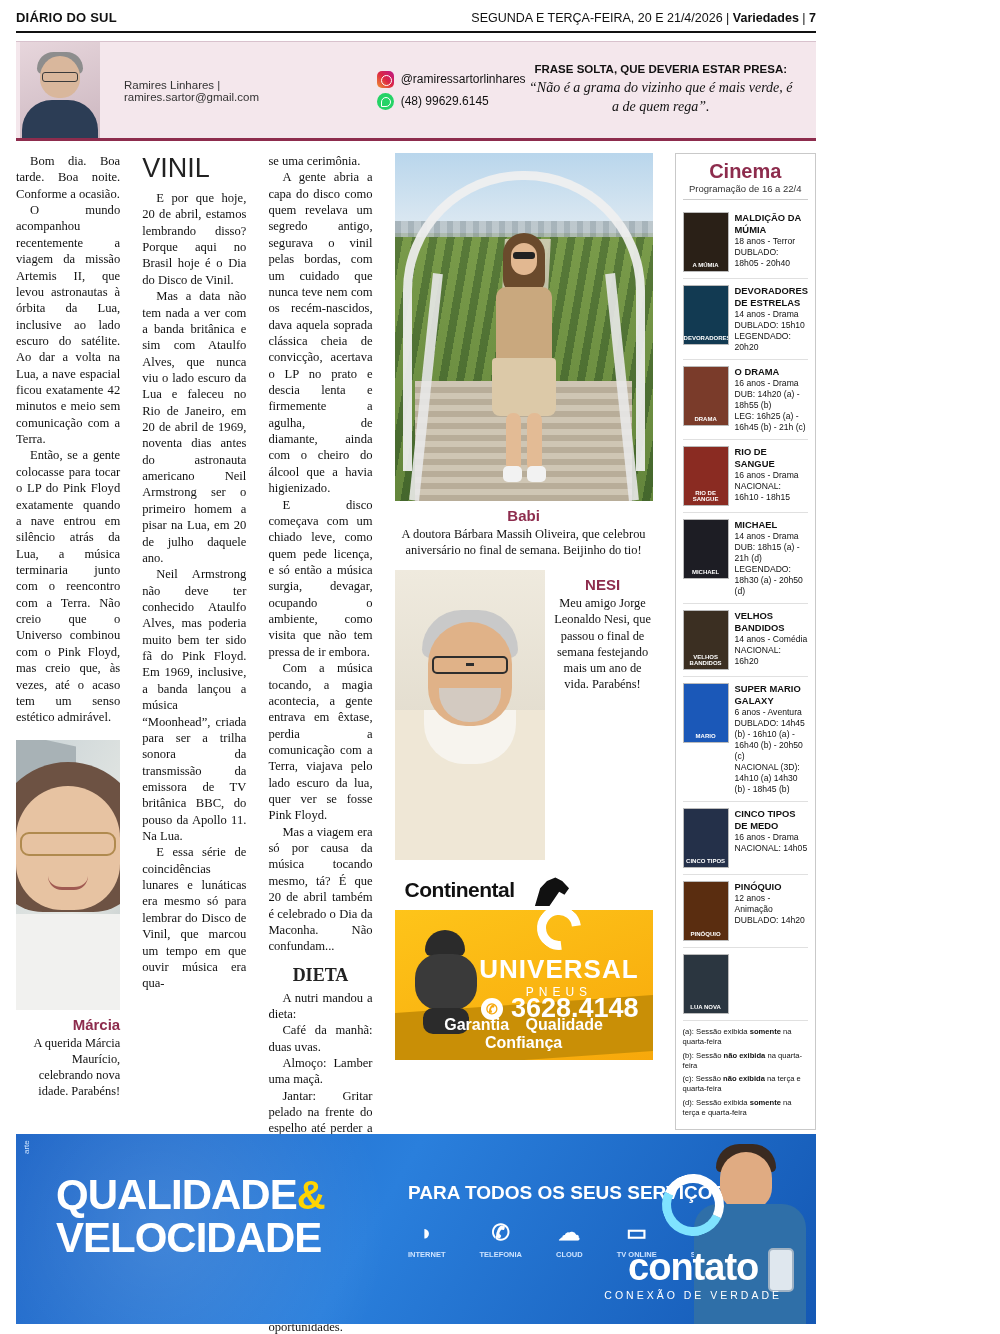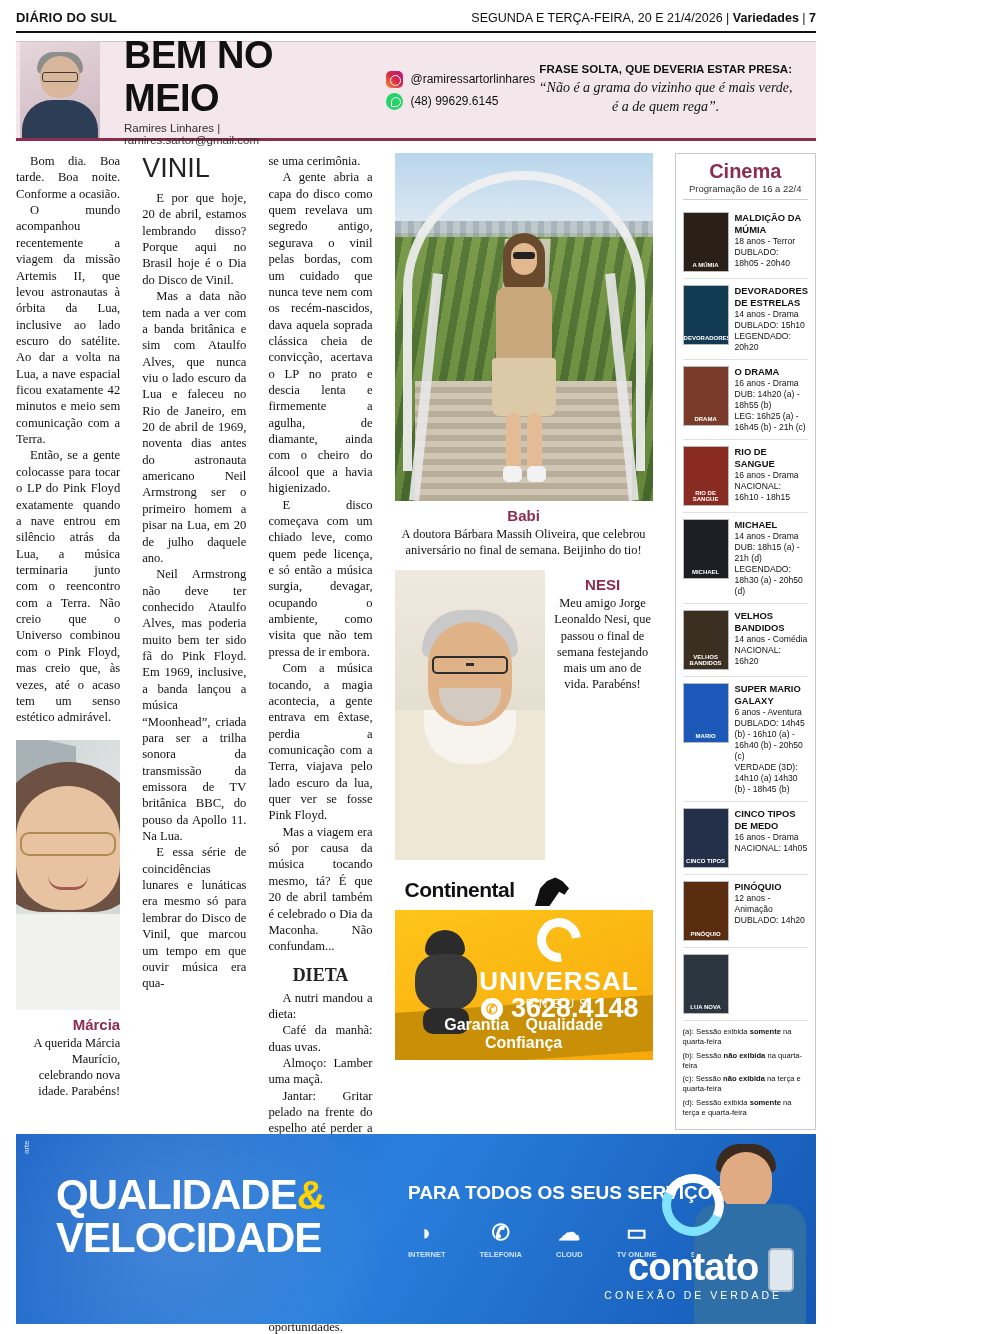--- a/index.html
+++ b/index.html
@@ -217,21 +217,21 @@
   .ad-cont .band { position:absolute; left:0; right:0; top:0; height:40px; background:#fff; }
   .ad-cont .logo {
     position:absolute; left:10px; top:8px; font-family:"Liberation Sans", sans-serif;
     font-weight:bold; font-size:21px; color:#111; letter-spacing:-0.5px;
   }
   .ad-cont .horse {
     position:absolute; left:138px; top:6px; width:38px; height:30px;
     background:#111; clip-path:polygon(6% 100%,20% 40%,38% 16%,60% 4%,78% 16%,96% 40%,84% 62%,70% 52%,58% 74%,44% 100%);
   }
   .ad-cont .uni {
-    position:absolute; right:14px; top:48px; text-align:center; color:#fff;
+    position:absolute; right:14px; top:36px; text-align:center; color:#fff;
     font-family:"Liberation Sans", sans-serif;
   }
   .ad-cont .uni .ring {
     width:44px; height:44px; margin:0 auto 4px; border:9px solid #fff; border-radius:50%;
     border-right-color:transparent; transform:rotate(38deg);
   }
   .ad-cont .uni .u1 { font-size:26px; font-weight:bold; letter-spacing:1px; }
   .ad-cont .uni .u2 { font-size:12px; letter-spacing:5px; }
   .ad-cont .phone {
     position:absolute; right:14px; bottom:36px; color:#fff; font-family:"Liberation Sans", sans-serif;
@@ -335,21 +335,20 @@
   </div>
 
   <div class="banner">
     <div class="photo">
       <div class="hair"></div>
         <div class="head"></div>
         <div class="glasses"></div>
         <div class="body"></div>
     </div>
     <div class="title-wrap">
-      <h1>BEM NO MEIO</h1>
       <div class="byline">Ramires Linhares | ramires.sartor@gmail.com</div>
     </div>
     <div class="contacts">
       <div>
         <span class="ig-icon"></span>
         <span>@ramiressartorlinhares</span>
       </div>
       <div>
         <span class="wa-icon"></span>
         <span>(48) 99629.6145</span>
@@ -557,21 +556,21 @@
               </div>
             </div>
             <div class="movie">
               <div class="poster" style="background: rgb(27, 88, 184);">
                 <div class="t">MARIO</div>
               </div>
               <div class="info">
                 <div class="mt">SUPER MARIO GALAXY</div>
                 <div>6 anos - Aventura</div>
                 <div>DUBLADO: 14h45 (b) - 16h10 (a) - 16h40 (b) - 20h50 (c)</div>
-                <div>VERDADE (3D): 14h10 (a) 14h30 (b) - 18h45 (b)</div>
+                <div>NACIONAL (3D): 14h10 (a) 14h30 (b) - 18h45 (b)</div>
               </div>
             </div>
             <div class="movie">
               <div class="poster" style="background: rgb(36, 48, 73);">
                 <div class="t">CINCO TIPOS</div>
               </div>
               <div class="info">
                 <div class="mt">CINCO TIPOS DE MEDO</div>
                 <div>16 anos - Drama</div>
                 <div>NACIONAL: 14h05</div>

